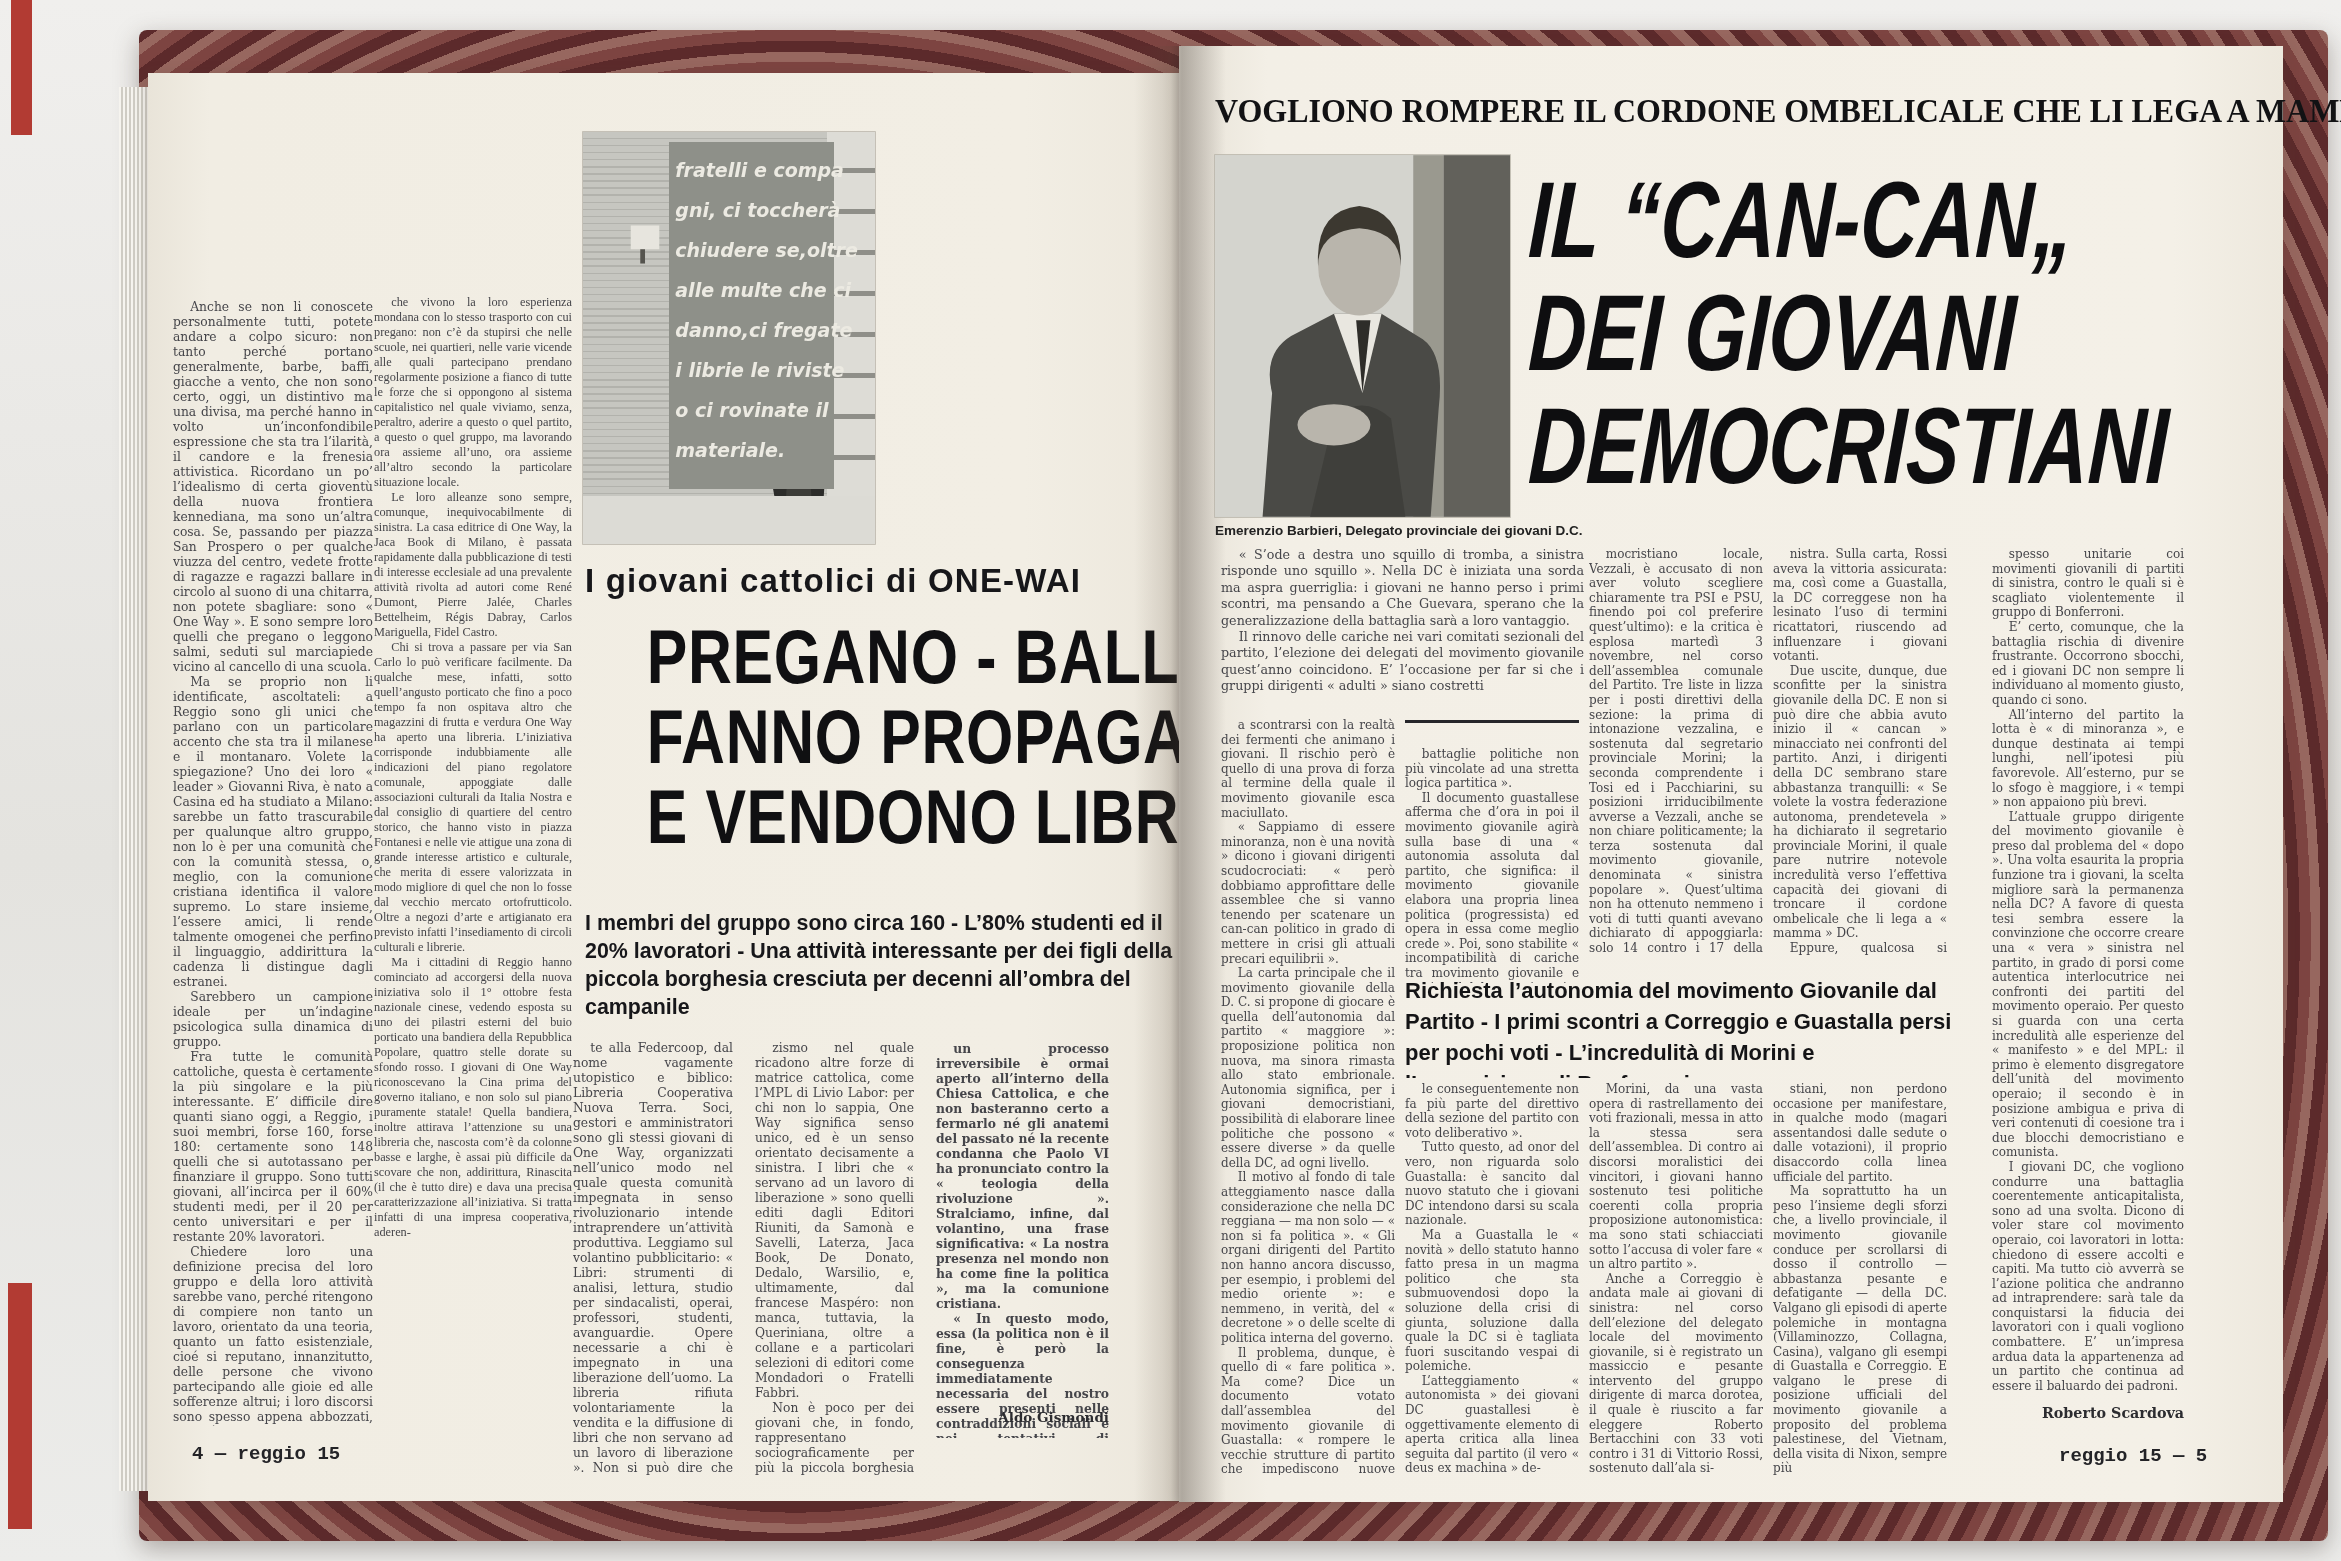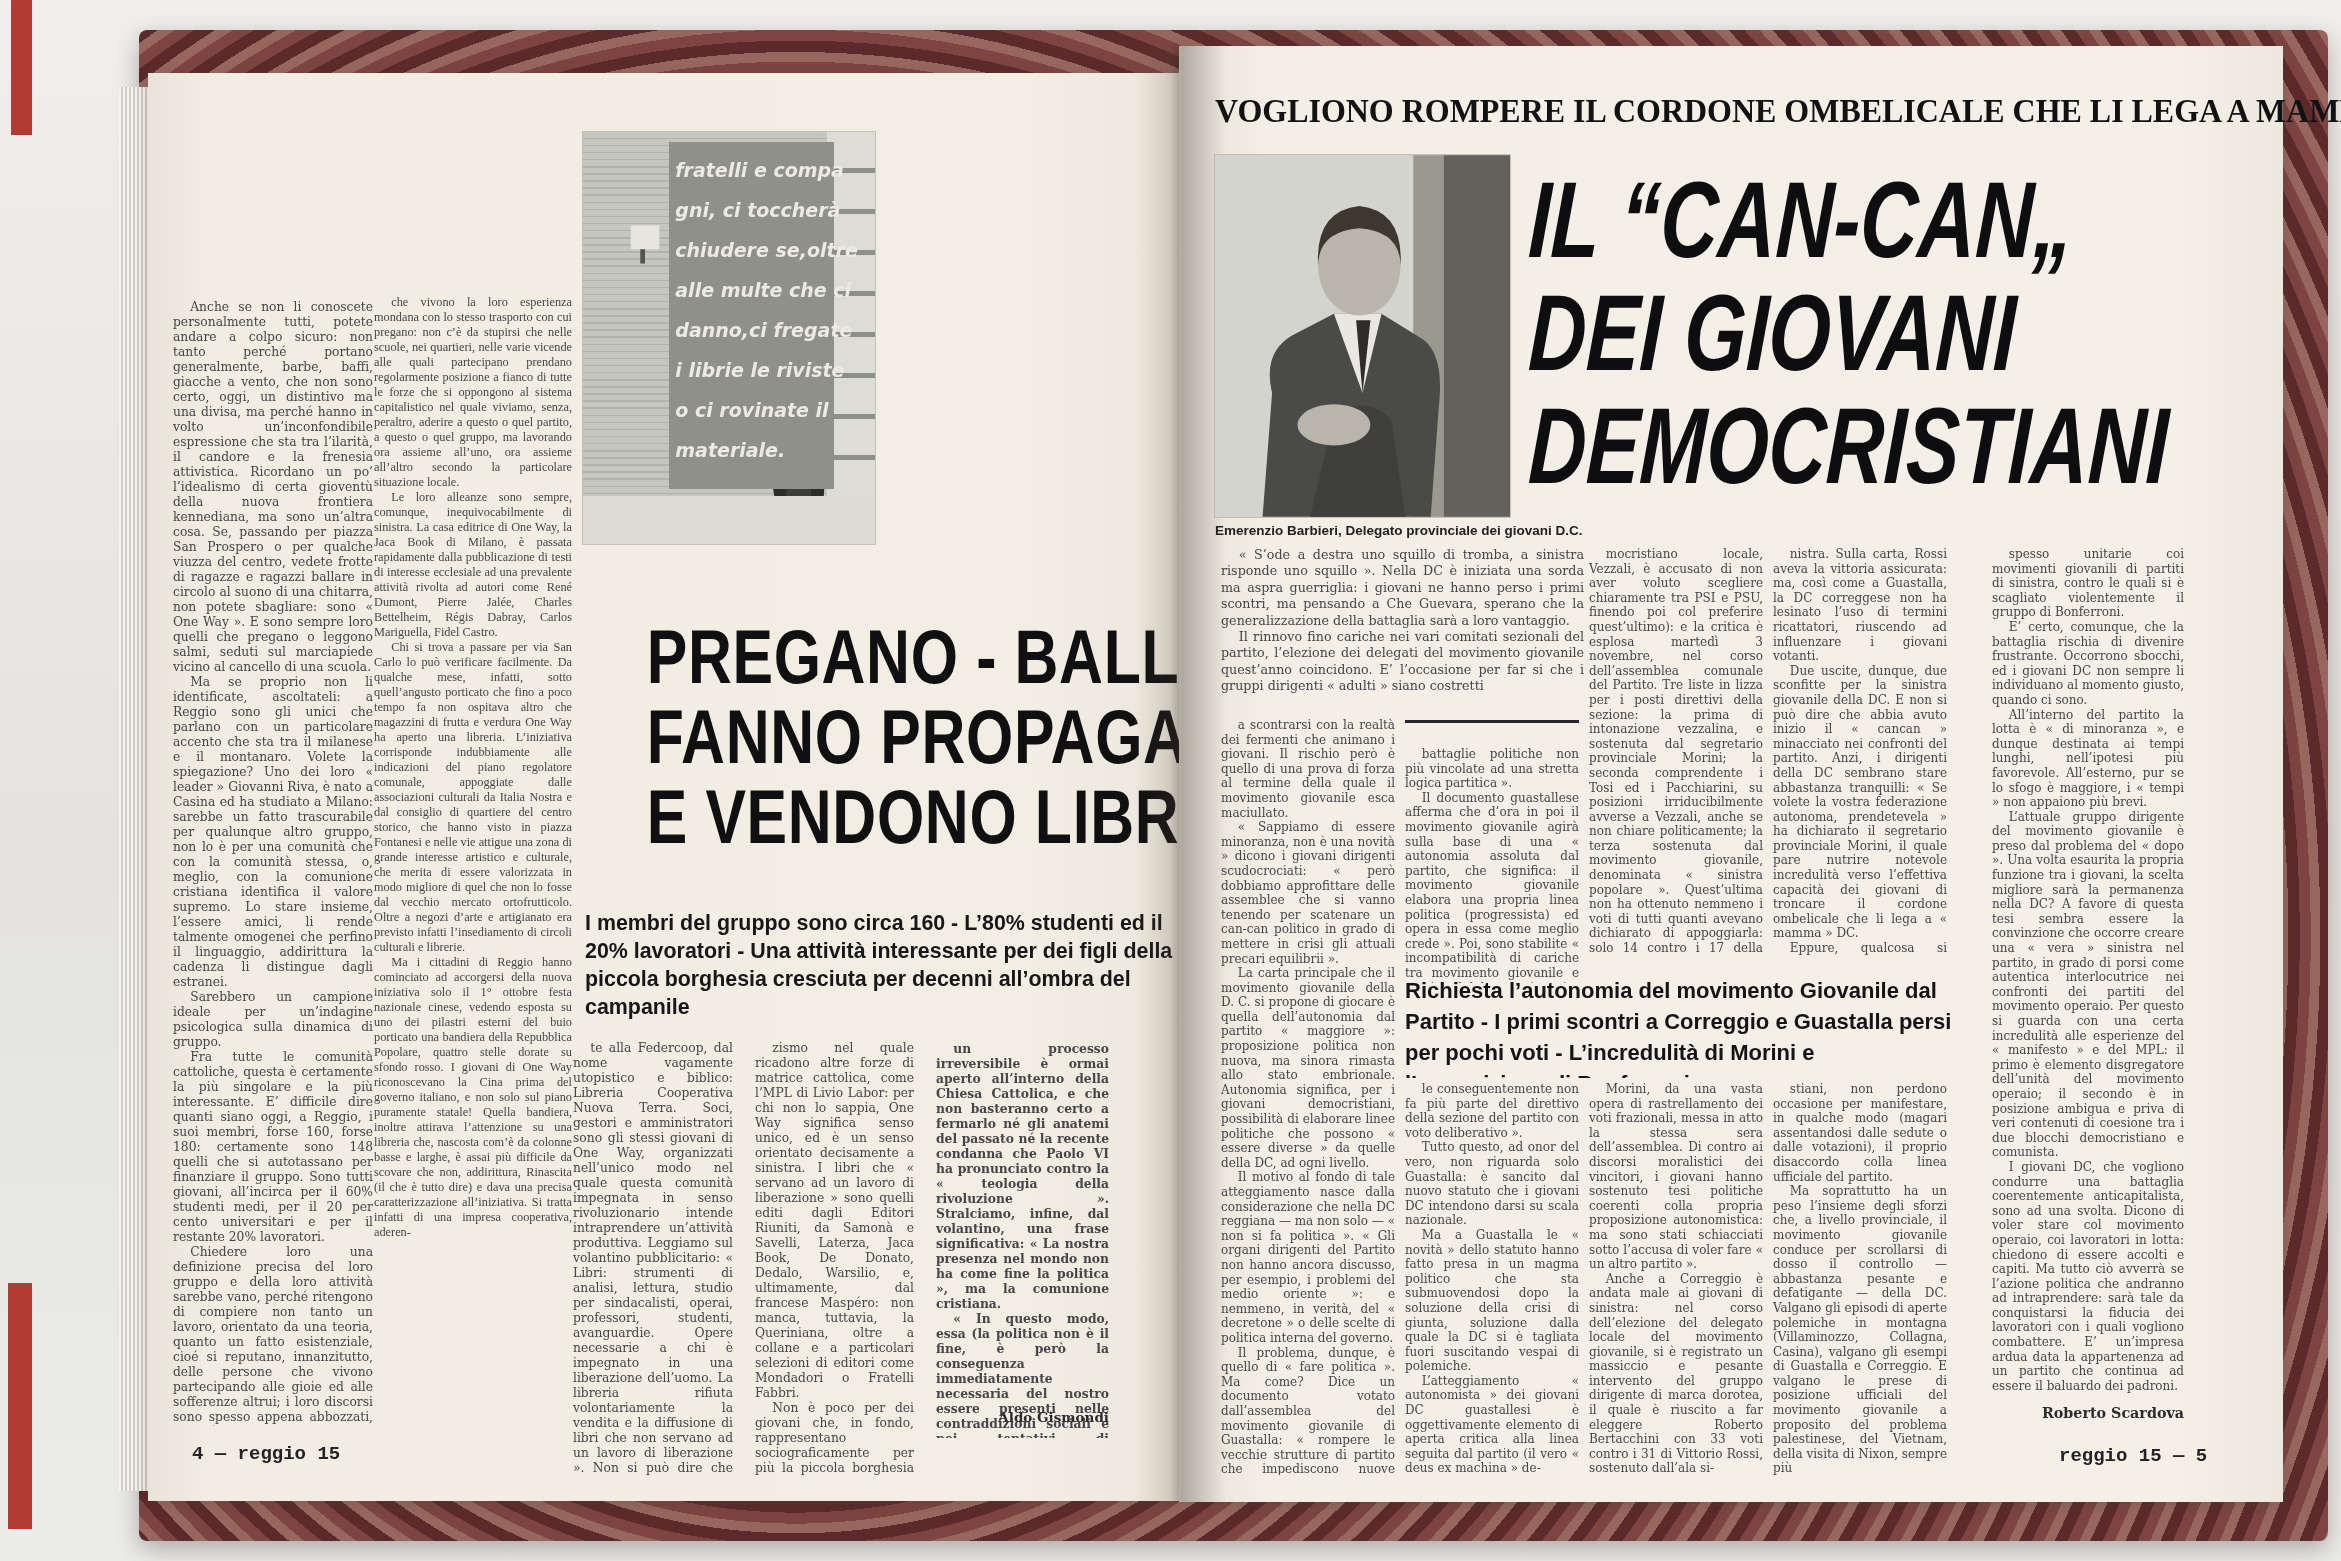--- a/index.html
+++ b/index.html
@@ -108,20 +108,21 @@
         <p class="sign-line">chiudere se,oltre</p>
         <p class="sign-line">alle multe che ci</p>
         <p class="sign-line">danno,ci fregate</p>
         <p class="sign-line">i librie le riviste</p>
         <p class="sign-line">o ci rovinate il</p>
         <p class="sign-line">materiale.</p>
       </div>
     <div class="floor"></div>
   </div>
 
+  <div class="kicker">I giovani cattolici di ONE-WAI</div>
 
   <div class="headline">
       <p>PREGANO - BALLANO -</p>
       <p>FANNO PROPAGANDA</p>
       <p>E VENDONO LIBRI</p>
     </div>
 
   <div class="standfirst">I membri del gruppo sono circa 160 - L’80% studenti ed il 20% lavoratori - Una attività interessante per dei figli della piccola borghesia cresciuta per decenni all’ombra del campanile</div>
 
   <div class="tb lbody" style="left:573px;top:1041px;width:160px;height:435px;">
@@ -161,21 +162,21 @@
   <div class="caption">Emerenzio Barbieri, Delegato provinciale dei giovani D.C.</div>
 
   <div class="bigtitle">
       <p>IL “CAN-CAN„</p>
       <p>DEI GIOVANI</p>
       <p>DEMOCRISTIANI</p>
     </div>
 
   <div class="tb intro" style="left:1221px;top:547px;width:363px;height:167px;">
       <p>« S’ode a destra uno squillo di tromba, a sinistra risponde uno squillo ». Nella DC è iniziata una sorda ma aspra guerriglia: i giovani ne hanno perso i primi scontri, ma pensando a Che Guevara, sperano che la generalizzazione della battaglia sarà a loro vantaggio.</p>
-      <p>Il rinnovo fino cariche nei vari comitati sezionali del partito, l’elezione dei delegati del movimento giovanile quest’anno coincidono. E’ l’occasione per far si che i gruppi dirigenti « adulti » siano costretti</p>
+      <p>Il rinnovo delle cariche nei vari comitati sezionali del partito, l’elezione dei delegati del movimento giovanile quest’anno coincidono. E’ l’occasione per far si che i gruppi dirigenti « adulti » siano costretti</p>
     </div>
 
   <div class="tb rbody" style="left:1221px;top:718px;width:174px;height:757px;">
       <p>a scontrarsi con la realtà dei fermenti che animano i giovani. Il rischio però è quello di una prova di forza al termine della quale il movimento giovanile esca maciullato.</p>
       <p>« Sappiamo di essere minoranza, non è una novità » dicono i giovani dirigenti scudocrociati: « però dobbiamo approfittare delle assemblee che si vanno tenendo per scatenare un can-can politico in grado di mettere in crisi gli attuali precari equilibrii ».</p>
       <p>La carta principale che il movimento giovanile della D. C. si propone di giocare è quella dell’autonomia dal partito « maggiore »: proposizione politica non nuova, ma sinora rimasta allo stato embrionale. Autonomia significa, per i giovani democristiani, possibilità di elaborare linee politiche che possono « essere diverse » da quelle della DC, ad ogni livello.</p>
       <p>Il motivo al fondo di tale atteggiamento nasce dalla considerazione che nella DC reggiana — ma non solo — « non si fa politica ». « Gli organi dirigenti del Partito non hanno ancora discusso, per esempio, i problemi del medio oriente »: e nemmeno, in verità, del « decretone » o delle scelte di politica interna del governo.</p>
       <p>Il problema, dunque, è quello di « fare politica ». Ma come? Dice un documento votato dall’assemblea del movimento giovanile di Guastalla: « rompere le vecchie strutture di partito che impediscono nuove formulazioni politiche », e che impediscono di « condurre esperienze e</p>
     </div>
 

